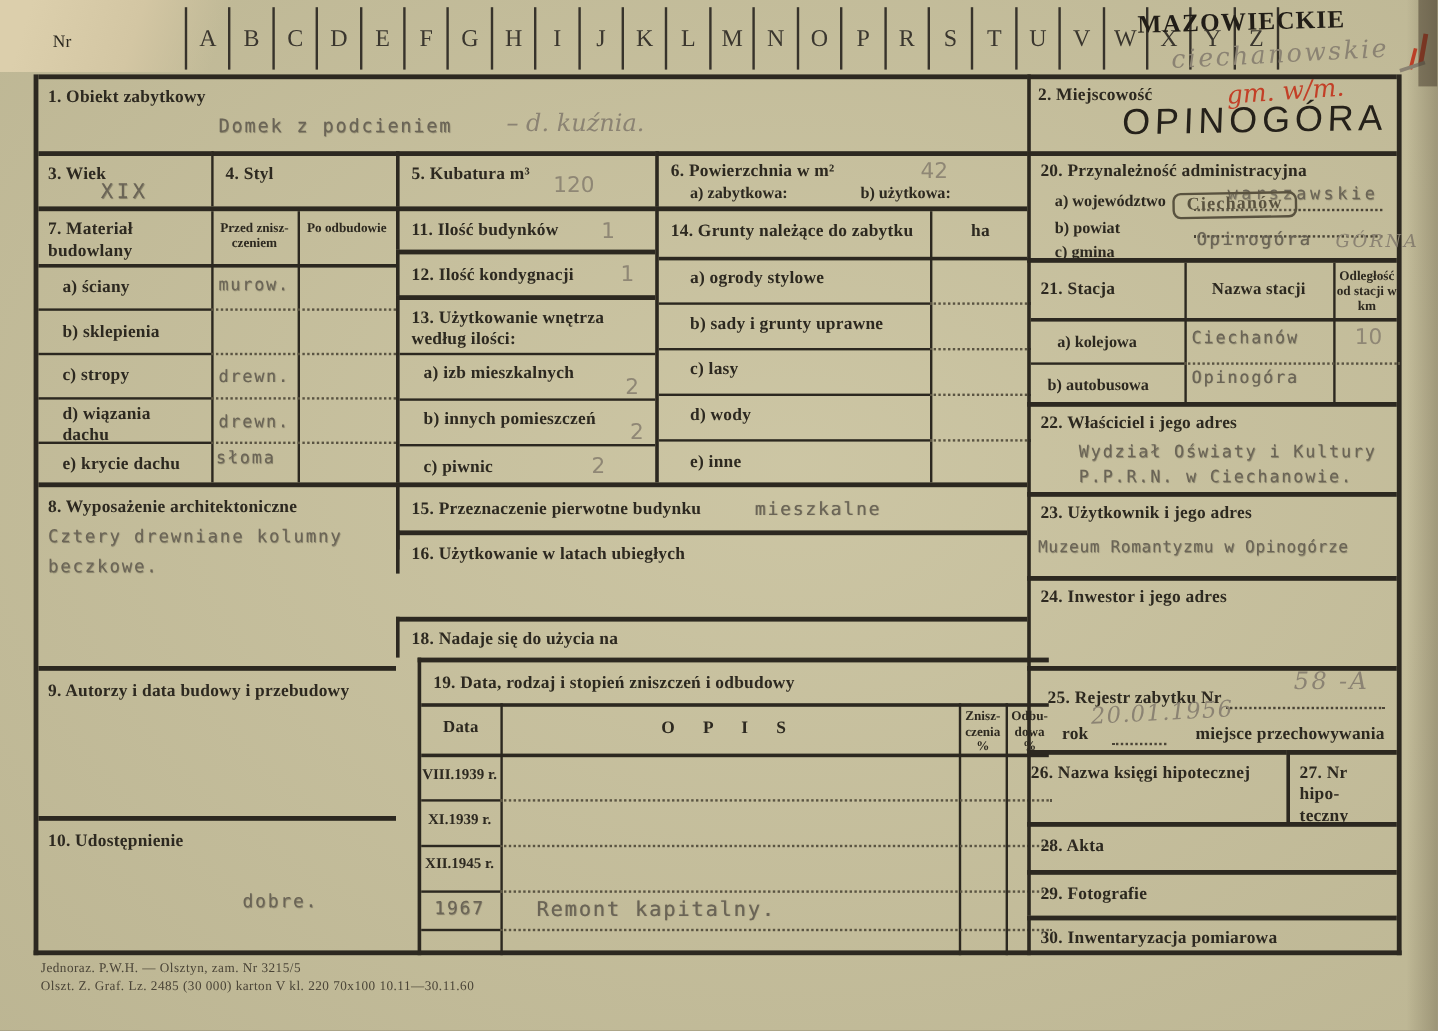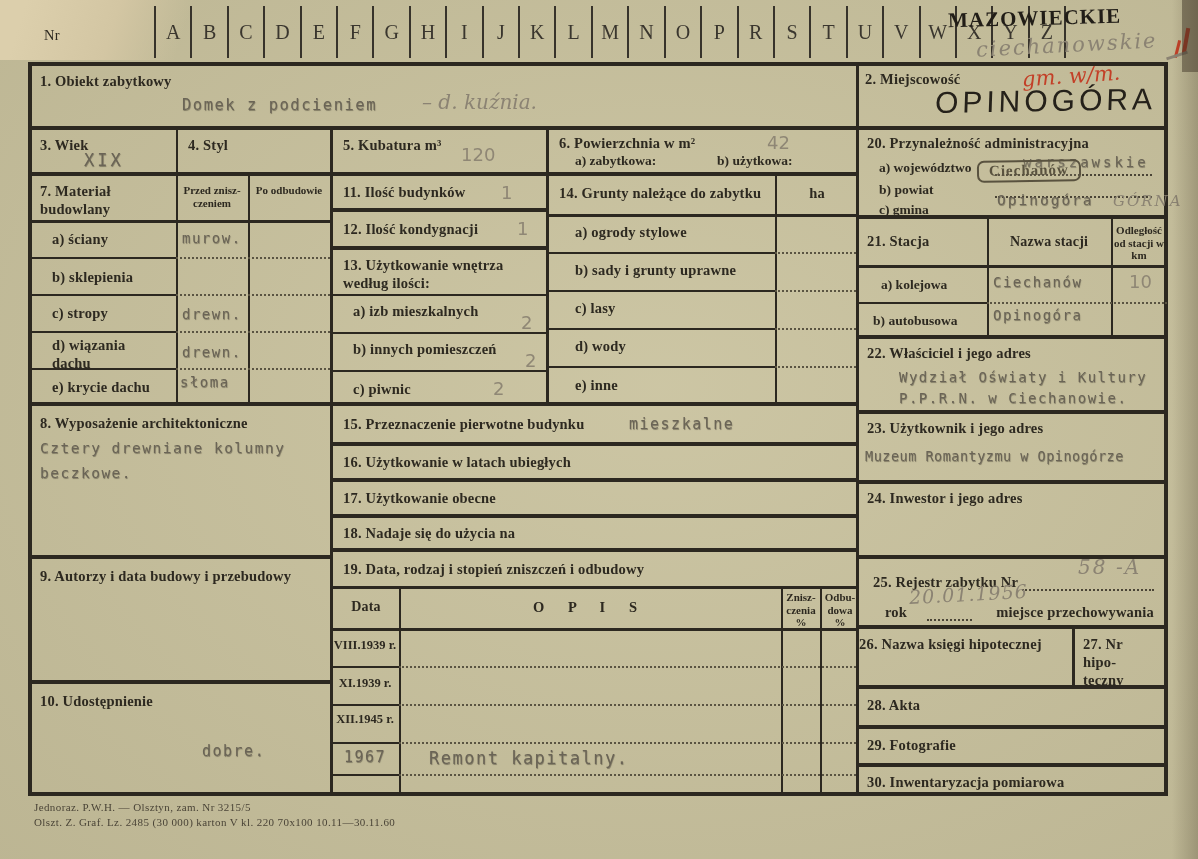--- a/index.html
+++ b/index.html
@@ -248,28 +248,25 @@
     <div class="abs lbl" style="left:8px;top:8px;">8. Wyposażenie architektoniczne</div>
     <div class="abs typed" style="left:8px;top:30px;width:264px;font-size:14.5px;line-height:1.7;">Cztery drewniane kolumny beczkowe.</div>
   </div>
   <div class="fbox bl3" style="left:330px;top:402px;width:526px;height:56px;">
     <div class="abs lbl" style="left:10px;top:9px;">15. Przeznaczenie pierwotne budynku</div>
     <span class="abs typed" style="left:296px;top:9px;font-size:15px;">mieszkalne</span>
   </div>
   <div class="fbox bl3" style="left:330px;top:442px;width:526px;height:36px;">
     <div class="abs lbl" style="left:10px;top:7px;">16. Użytkowanie w latach ubiegłych</div>
   </div>
-  <div class="fbox bl3" style="left:330px;top:478px;width:526px;height:36px;">
-    <div class="abs lbl" style="left:10px;top:7px;">17. Użytkowanie obecne</div>
-  </div>
   <div class="fbox bl3" style="left:330px;top:514px;width:526px;height:34px;">
     <div class="abs lbl" style="left:10px;top:6px;">18. Nadaje się do użycia na</div>
   </div>
 
-  <div class="fbox bl3" style="left:330px;top:548px;width:526px;height:248px;">
+  <div class="fbox bl3" style="left:348px;top:548px;width:526px;height:248px;">
     <div class="abs lbl" style="left:10px;top:8px;">19. Data, rodzaj i stopień zniszczeń i odbudowy</div>
     <div class="hline3" style="top:34px;width:100%;"></div>
     <div class="vline" style="left:66px;top:34px;"></div>
     <div class="vline" style="left:448px;top:34px;"></div>
     <div class="vline" style="left:487px;top:34px;"></div>
     <div class="hline3" style="top:76px;width:100%;"></div>
     <div class="hline" style="top:114px;width:66px;"></div>
       <div class="hdot" style="top:114px;left:66px;width:460px;"></div>
     <div class="hline" style="top:152px;width:66px;"></div>
       <div class="hdot" style="top:152px;left:66px;width:460px;"></div>

